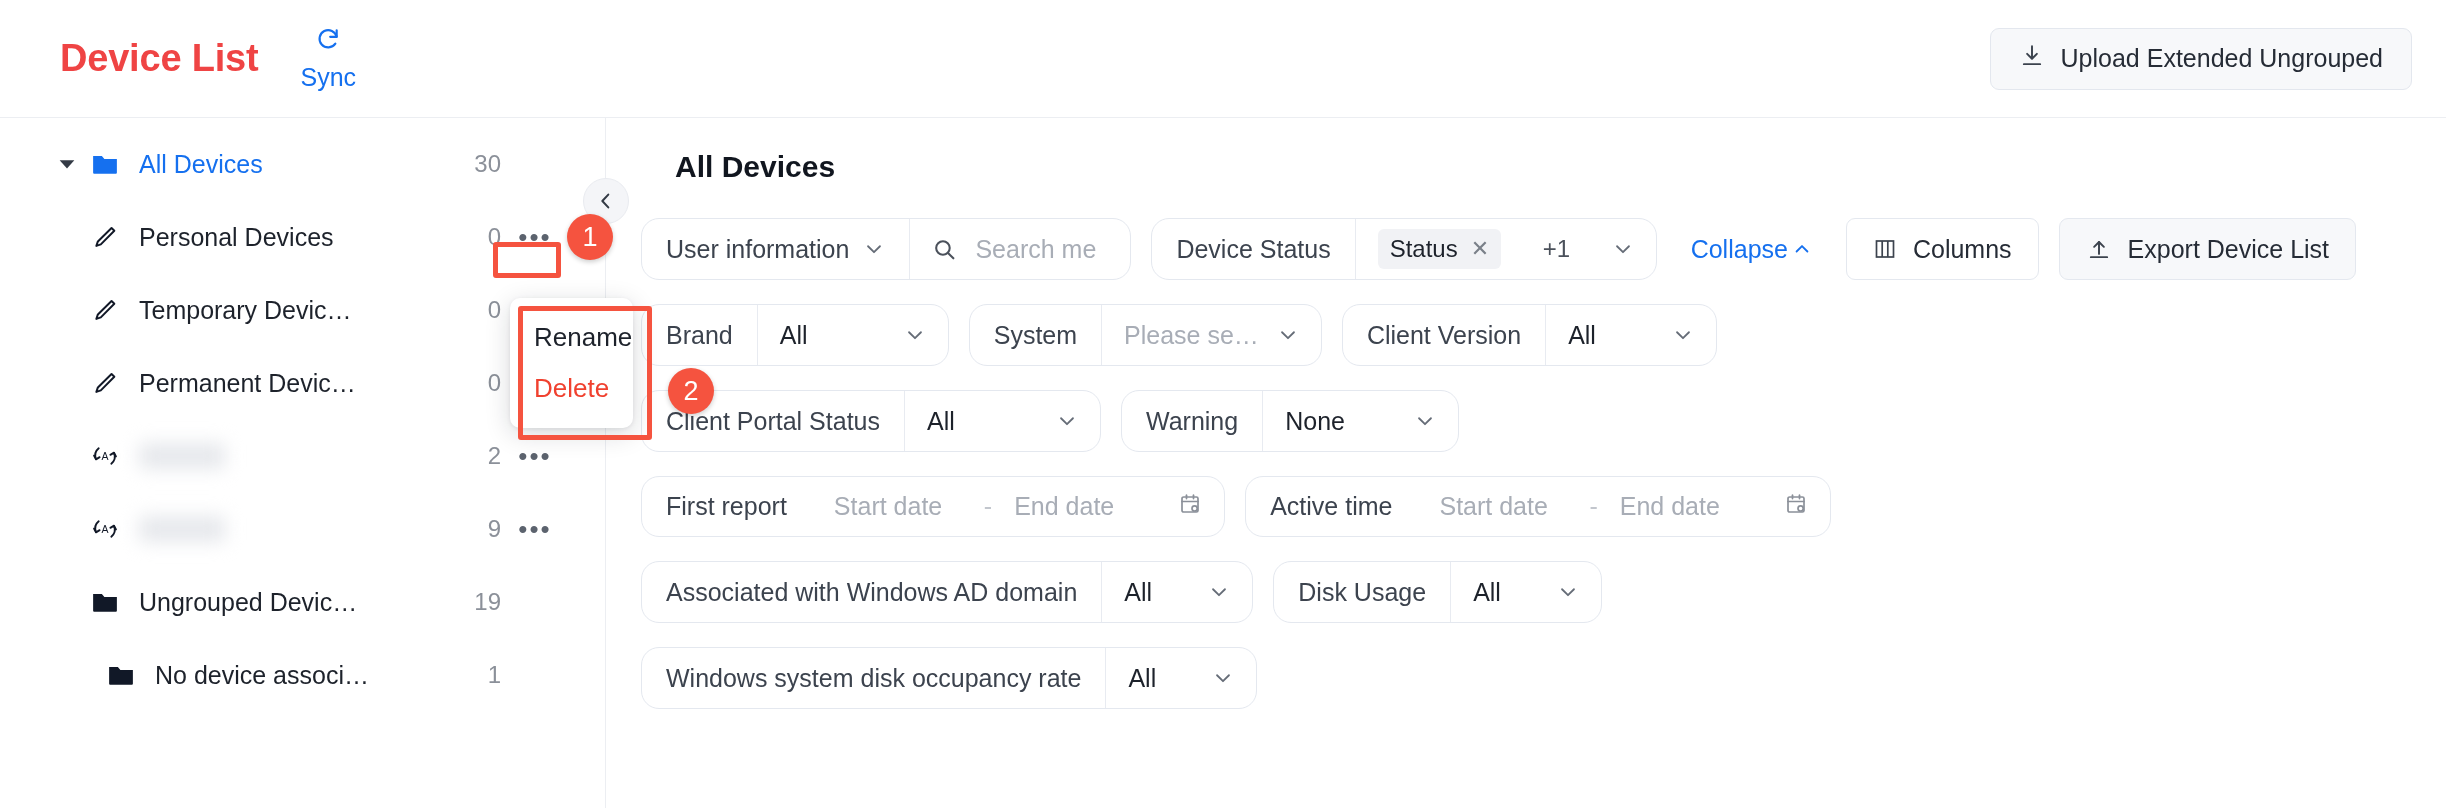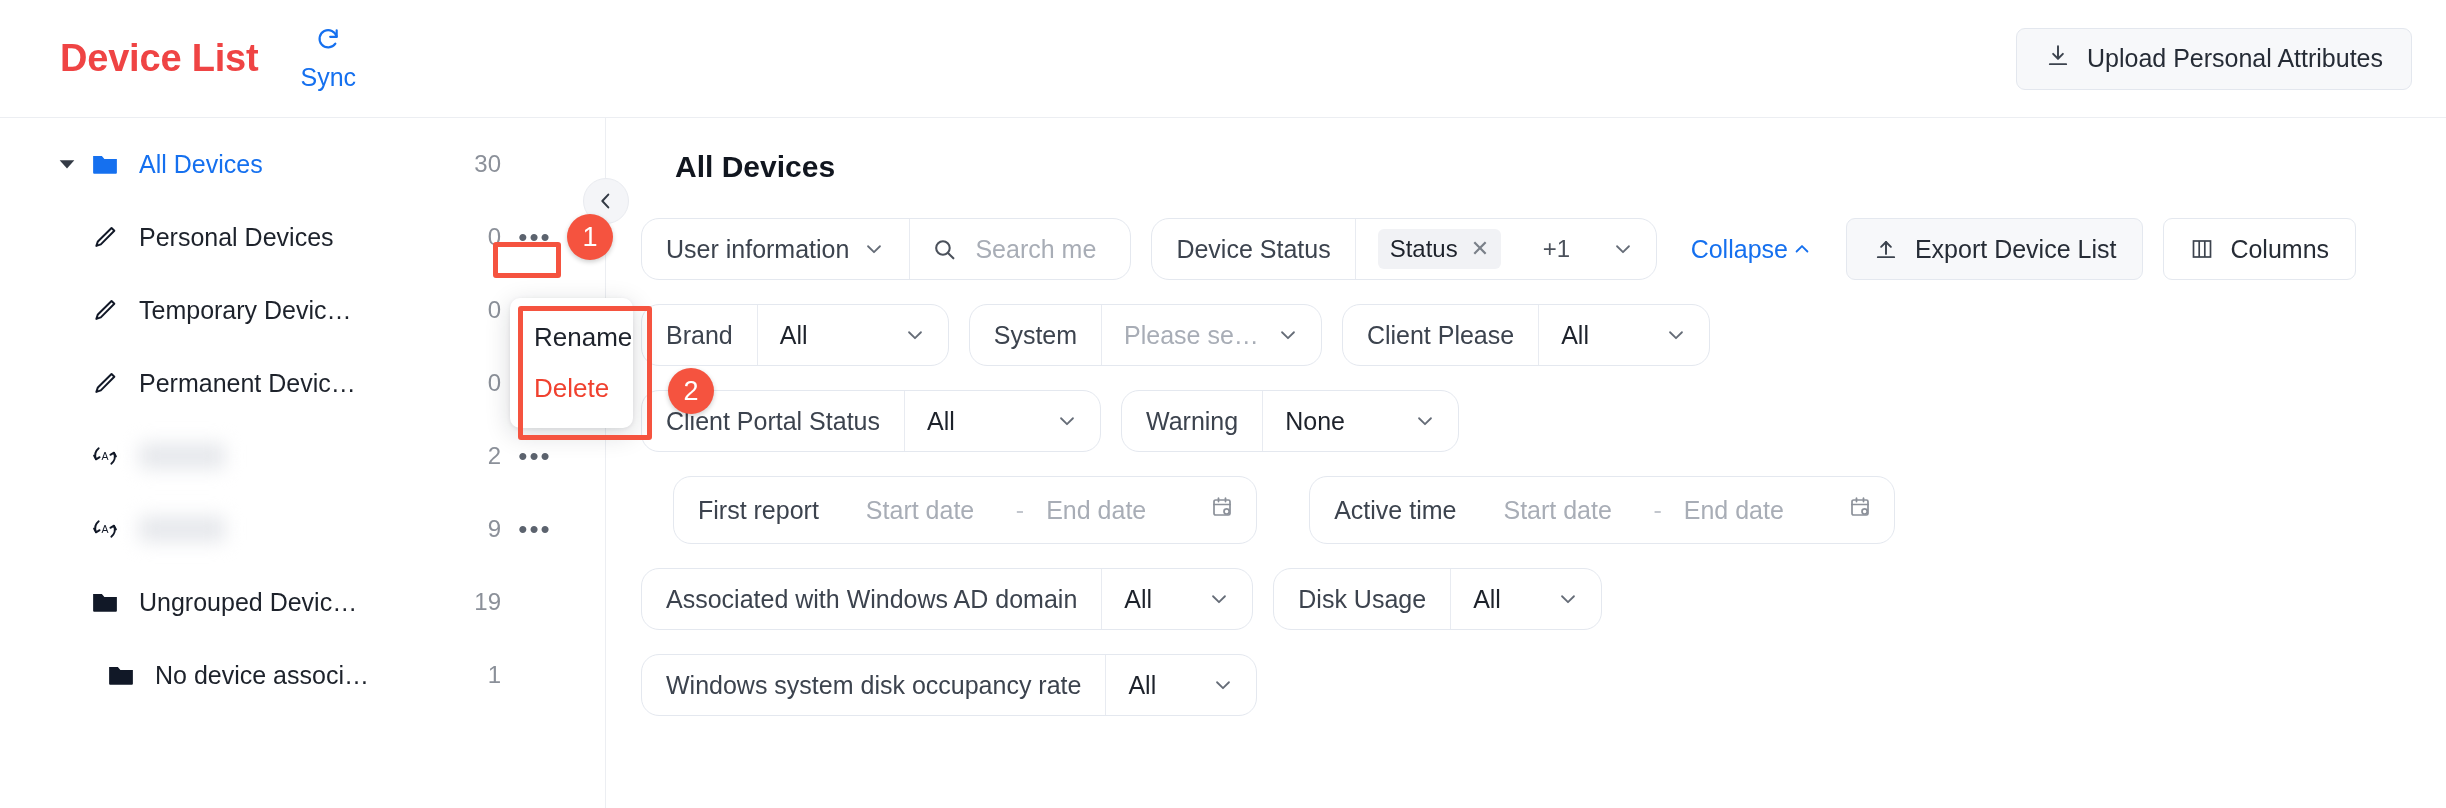--- a/index.html
+++ b/index.html
@@ -149,21 +149,21 @@
   }
   .btn {
     display: flex; align-items: center; gap: 16px;
     height: 62px; padding: 0 26px;
     border: 1px solid #e4e8ef; border-radius: 9px;
     background: #fff; font-size: 25px; color: #262c36;
     cursor: pointer; white-space: nowrap;
   }
   .btn.grey { background: #f7f8fa; }
 
-  .date-field { display: flex; align-items: center; height: 68px; margin-left: 32px; }
+  .date-field { display: flex; align-items: center; height: 61px; }
   .date-body {
     display: flex; align-items: center; gap: 22px;
     padding: 0 22px; font-size: 25px; color: #a8adb6;
   }
   .date-body .dash { color: #c2c6cd; }
   .date-body .cal { margin-left: 14px; }
 
   
   .ctx-menu {
     position: absolute; left: 510px; top: 298px;
@@ -211,21 +211,21 @@
     <div class="header-spacer"></div>
 
     <div class="btn-upload">
       <span>
         <svg viewBox="0 0 24 24" width="26" height="26" fill="none" stroke="#3c434e" stroke-width="1.8" stroke-linecap="round" stroke-linejoin="round">
           <path d="M12 3v11"></path>
             <polyline points="7.5 10 12 14.5 16.5 10"></polyline>
             <path d="M4.5 19.5h15"></path>
         </svg>
       </span>
-      <span>Upload Personal Attributes</span>
+      <span>Upload Extended Ungrouped</span>
     </div>
   </div>
 
   <div class="sidebar">
     <div id="tree">
         <div class="tree-row lvl1 active">
           <span class="caret">
             <svg viewBox="0 0 24 24" width="22" height="22" fill="#333a45">
               <polygon points="4,8 20,8 12,17"></polygon>
             </svg>
@@ -400,39 +400,39 @@
             <polyline points="5.5 9 12 15.5 18.5 9"></polyline>
           </svg>
         </div>
       </div>
 
       <div class="collapse-link">
         <span>Collapse</span>
         <svg viewBox="0 0 24 24" width="20" height="20" fill="none" stroke="#1570ef" stroke-width="2.2" stroke-linecap="round" stroke-linejoin="round">
           <polyline points="5.5 15 12 8.5 18.5 15"></polyline>
         </svg>
+      </div>
+
+      <div class="btn">
+        <svg viewBox="0 0 24 24" width="24" height="24" fill="none" stroke="#3c434e" stroke-width="1.7">
+          <rect x="3.5" y="4" width="17" height="16"></rect>
+            <line x1="9.2" y1="4" x2="9.2" y2="20"></line>
+            <line x1="14.8" y1="4" x2="14.8" y2="20"></line>
+        </svg>
+        <span>Columns</span>
       </div>
 
       <div class="btn grey">
         <svg viewBox="0 0 24 24" width="26" height="26" fill="none" stroke="#3c434e" stroke-width="1.8" stroke-linecap="round" stroke-linejoin="round">
           <path d="M12 16.5V5.5"></path>
             <polyline points="7.5 10 12 5.5 16.5 10"></polyline>
             <path d="M4.5 19.5h15"></path>
         </svg>
         <span>Export Device List</span>
       </div>
-
-      <div class="btn">
-        <svg viewBox="0 0 24 24" width="24" height="24" fill="none" stroke="#3c434e" stroke-width="1.7">
-          <rect x="3.5" y="4" width="17" height="16"></rect>
-            <line x1="9.2" y1="4" x2="9.2" y2="20"></line>
-            <line x1="14.8" y1="4" x2="14.8" y2="20"></line>
-        </svg>
-        <span>Columns</span>
-      </div>
     </div>
 
     <div class="filter-row">
       <div class="field">
         <div class="f-label">Brand</div>
         <div class="f-sep"></div>
         <div class="f-value" style="min-width:190px">
           <span>All</span>
           <svg class="chev" viewBox="0 0 24 24" width="22" height="22" fill="none" stroke="#666d78" stroke-width="2" stroke-linecap="round" stroke-linejoin="round">
             <polyline points="5.5 9 12 15.5 18.5 9"></polyline>
@@ -445,21 +445,21 @@
         <div class="f-sep"></div>
         <div class="f-value placeholder" style="min-width:175px">
           <span>Please se…</span>
           <svg class="chev" viewBox="0 0 24 24" width="22" height="22" fill="none" stroke="#666d78" stroke-width="2" stroke-linecap="round" stroke-linejoin="round">
             <polyline points="5.5 9 12 15.5 18.5 9"></polyline>
             </svg>
         </div>
       </div>
 
       <div class="field">
-        <div class="f-label">Client Please</div>
+        <div class="f-label">Client Version</div>
         <div class="f-sep"></div>
         <div class="f-value" style="min-width:170px">
           <span>All</span>
           <svg class="chev" viewBox="0 0 24 24" width="22" height="22" fill="none" stroke="#666d78" stroke-width="2" stroke-linecap="round" stroke-linejoin="round">
             <polyline points="5.5 9 12 15.5 18.5 9"></polyline>
             </svg>
         </div>
       </div>
     </div>
 

